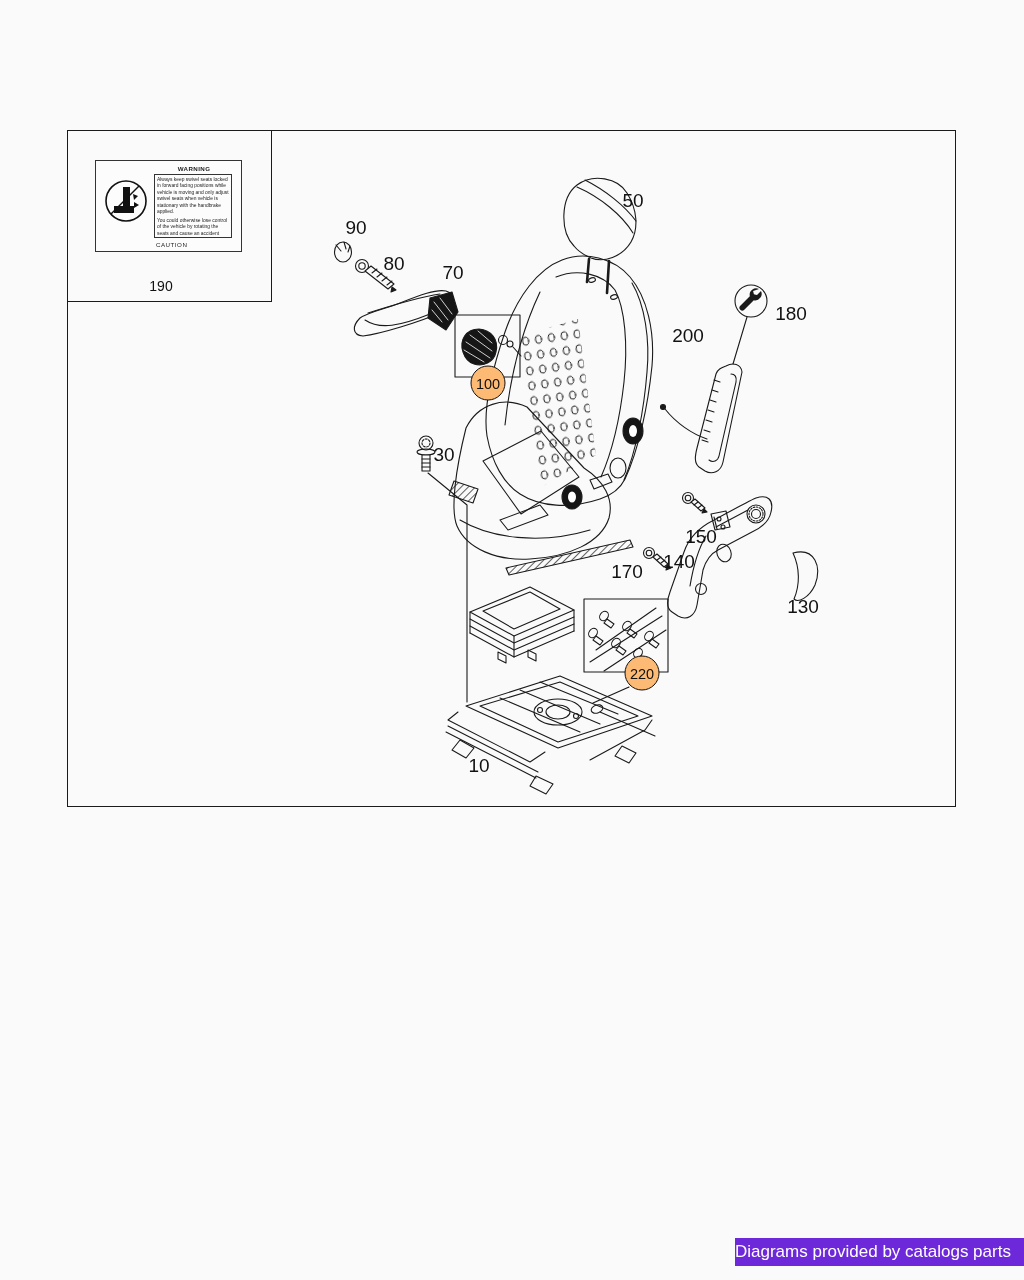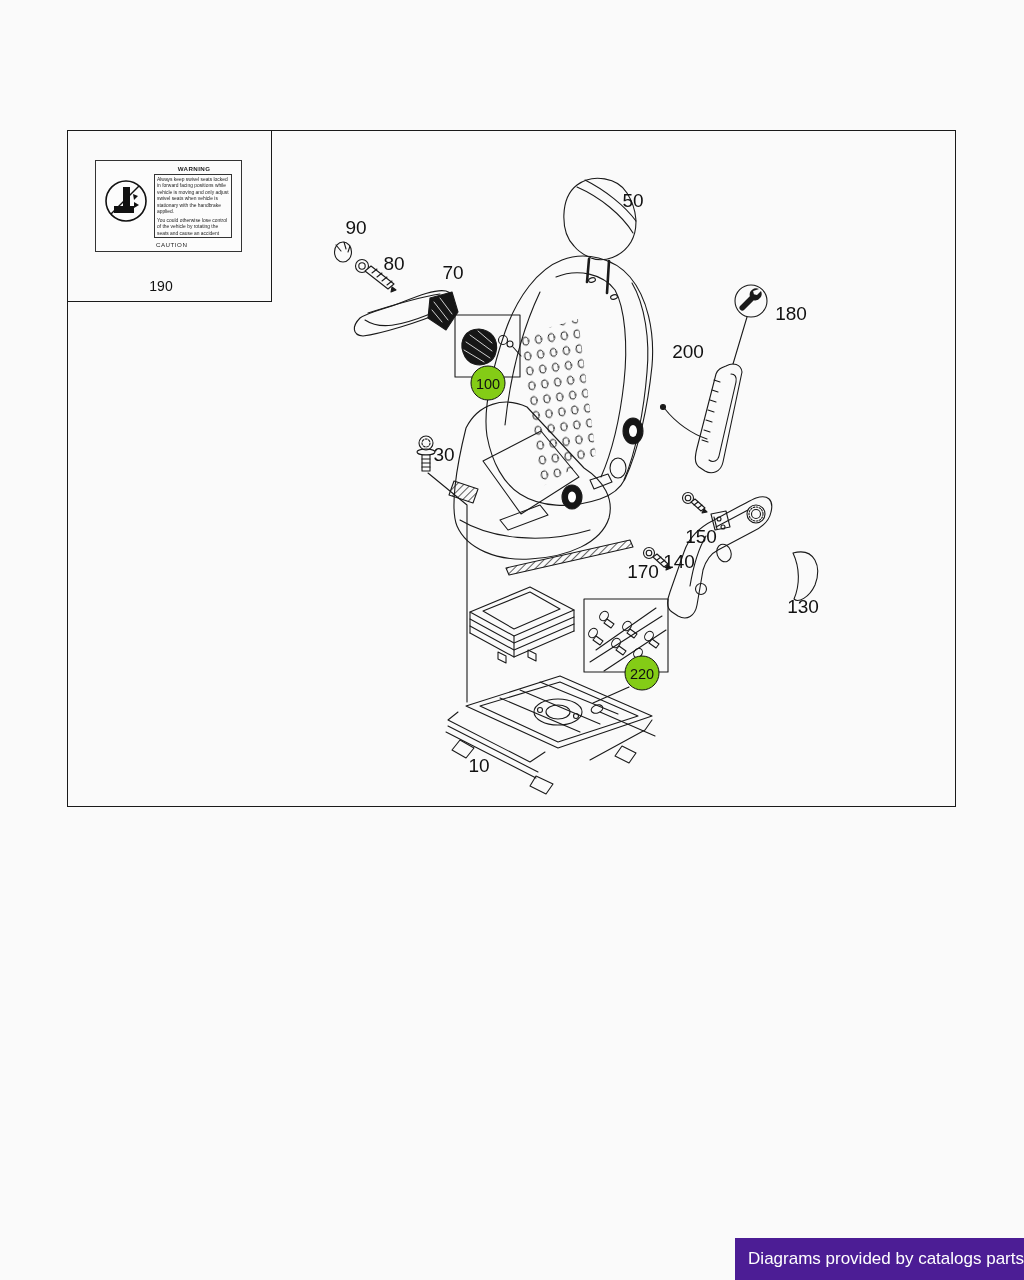--- a/index.html
+++ b/index.html
@@ -36,42 +36,42 @@
   }
   .warn-icon{position:absolute;left:7px;top:17px;width:46px;height:46px;}
   .plabel{
     position:absolute;transform:translate(-50%,-50%);
     font-size:19px;color:#111;white-space:nowrap;text-align:center;
   }
   #lbl-190{font-size:14px;}
   .plabel-circle{
     position:absolute;transform:translate(-50%,-50%);
     width:33px;height:33px;border:1.6px solid #111;border-radius:50%;
-    background:#84cc16;display:flex;align-items:center;justify-content:center;
+    background:#fdba74;display:flex;align-items:center;justify-content:center;
     font-size:14.5px;color:#111;
   }
   #lbl-50 {left:633px;top:201px;}
   #lbl-90 {left:356px;top:228px;}
   #lbl-80 {left:394px;top:264px;}
   #lbl-70 {left:453px;top:273px;}
-  #lbl-200{left:670px;top:352px;padding-left:36px;}
+  #lbl-200{left:670px;top:336px;padding-left:36px;}
   #lbl-180{left:791px;top:314px;}
   #lbl-30 {left:405px;top:455px;margin-left:39px;}
   #lbl-140{left:679px;top:518px;margin-top:44px;}
   #lbl-150{left:701px;top:537px;}
-  #lbl-170{left:643px;top:572px;}
+  #lbl-170{left:627px;top:572px;}
   #lbl-130{left:803px;top:607px;}
   #lbl-10 {left:479px;top:766px;}
   #lbl-190{left:161px;top:286px;}
   #lbl-100{left:488px;top:383px;}
   #lbl-160{left:642px;top:673px;}
   .drawing{position:absolute;left:0;top:0;}
   .footerbar{
-    position:absolute;left:735px;top:1238px;width:289px;height:42px;
-    background:#4c1d95;color:#fff;display:flex;align-items:center;justify-content:flex-end;
+    position:absolute;left:735px;top:1238px;width:289px;height:28px;
+    background:#6d28d9;color:#fff;display:flex;align-items:center;justify-content:flex-start;
     font-size:17px;
   }
 </style>
 </head>
 <body>
 
 <div class="frame"></div>
 <div class="subbox"></div>
 
 <div class="warnbox">

